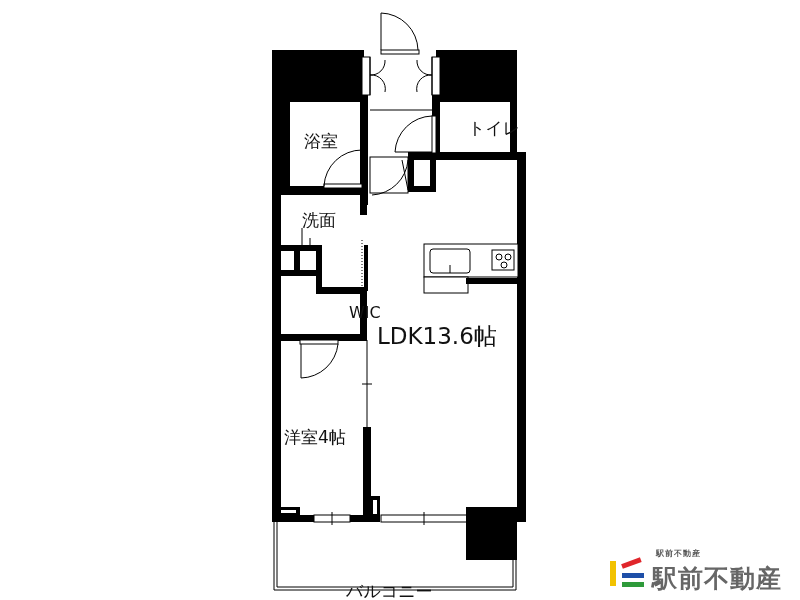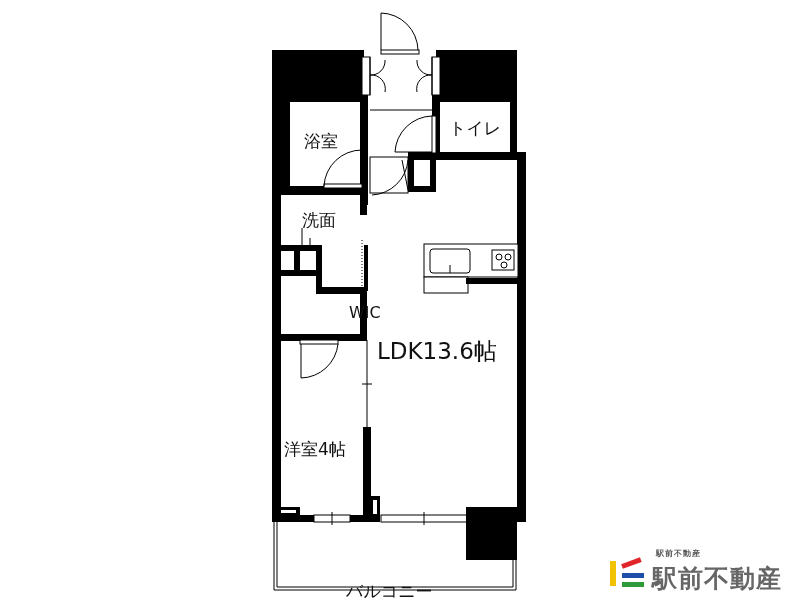--- a/index.html
+++ b/index.html
@@ -131,25 +131,25 @@
     <rect x="492" y="250" width="22" height="20"></rect>
     <circle cx="499" cy="257" r="3"></circle>
     <circle cx="508" cy="257" r="3"></circle>
     <circle cx="504" cy="265" r="3"></circle>
     <rect x="424" y="277" width="44" height="16" fill="#fff"></rect>
   </g>
   <rect x="466" y="278" width="52" height="6" fill="#000"></rect>
 </svg>
 
 <div class="lbl room-sm" style="left:304px;top:130px;">浴室</div>
-<div class="lbl room-sm" style="left:449px;top:117px;">トイレ</div>
+<div class="lbl room-sm" style="left:468px;top:117px;">トイレ</div>
 <div class="lbl room-sm" style="left:302px;top:209px;">洗面</div>
 <div class="lbl room-sm" style="left:301px;top:303px;font-size:16px;margin-left:48px;">WIC</div>
-<div class="lbl room-lg" style="left:377px;top:336px;">LDK13.6帖</div>
-<div class="lbl room-sm" style="left:284px;top:438px;">洋室4帖</div>
+<div class="lbl room-lg" style="left:377px;top:321px;">LDK13.6帖</div>
+<div class="lbl room-sm" style="left:284px;top:426px;">洋室4帖</div>
 <div class="lbl room-sm" style="left:346px;top:545px;margin-top:35px;">バルコニー</div>
 
 <div class="logo">
   <div class="bar" style="left:4px;top:13px;width:6px;height:25px;background:#f2c200;"></div>
   <div class="bar" style="left:16px;top:16px;width:20px;height:5px;background:#e0262b;transform:rotate(-20deg);transform-origin:left center;"></div>
   <div class="bar" style="left:16px;top:25px;width:22px;height:5px;background:#1e4fa8;"></div>
   <div class="bar" style="left:16px;top:34px;width:22px;height:5px;background:#2e9a3a;"></div>
   <div class="logo-small">駅前不動産</div>
   <div class="logo-name">駅前不動産</div>
 </div>

